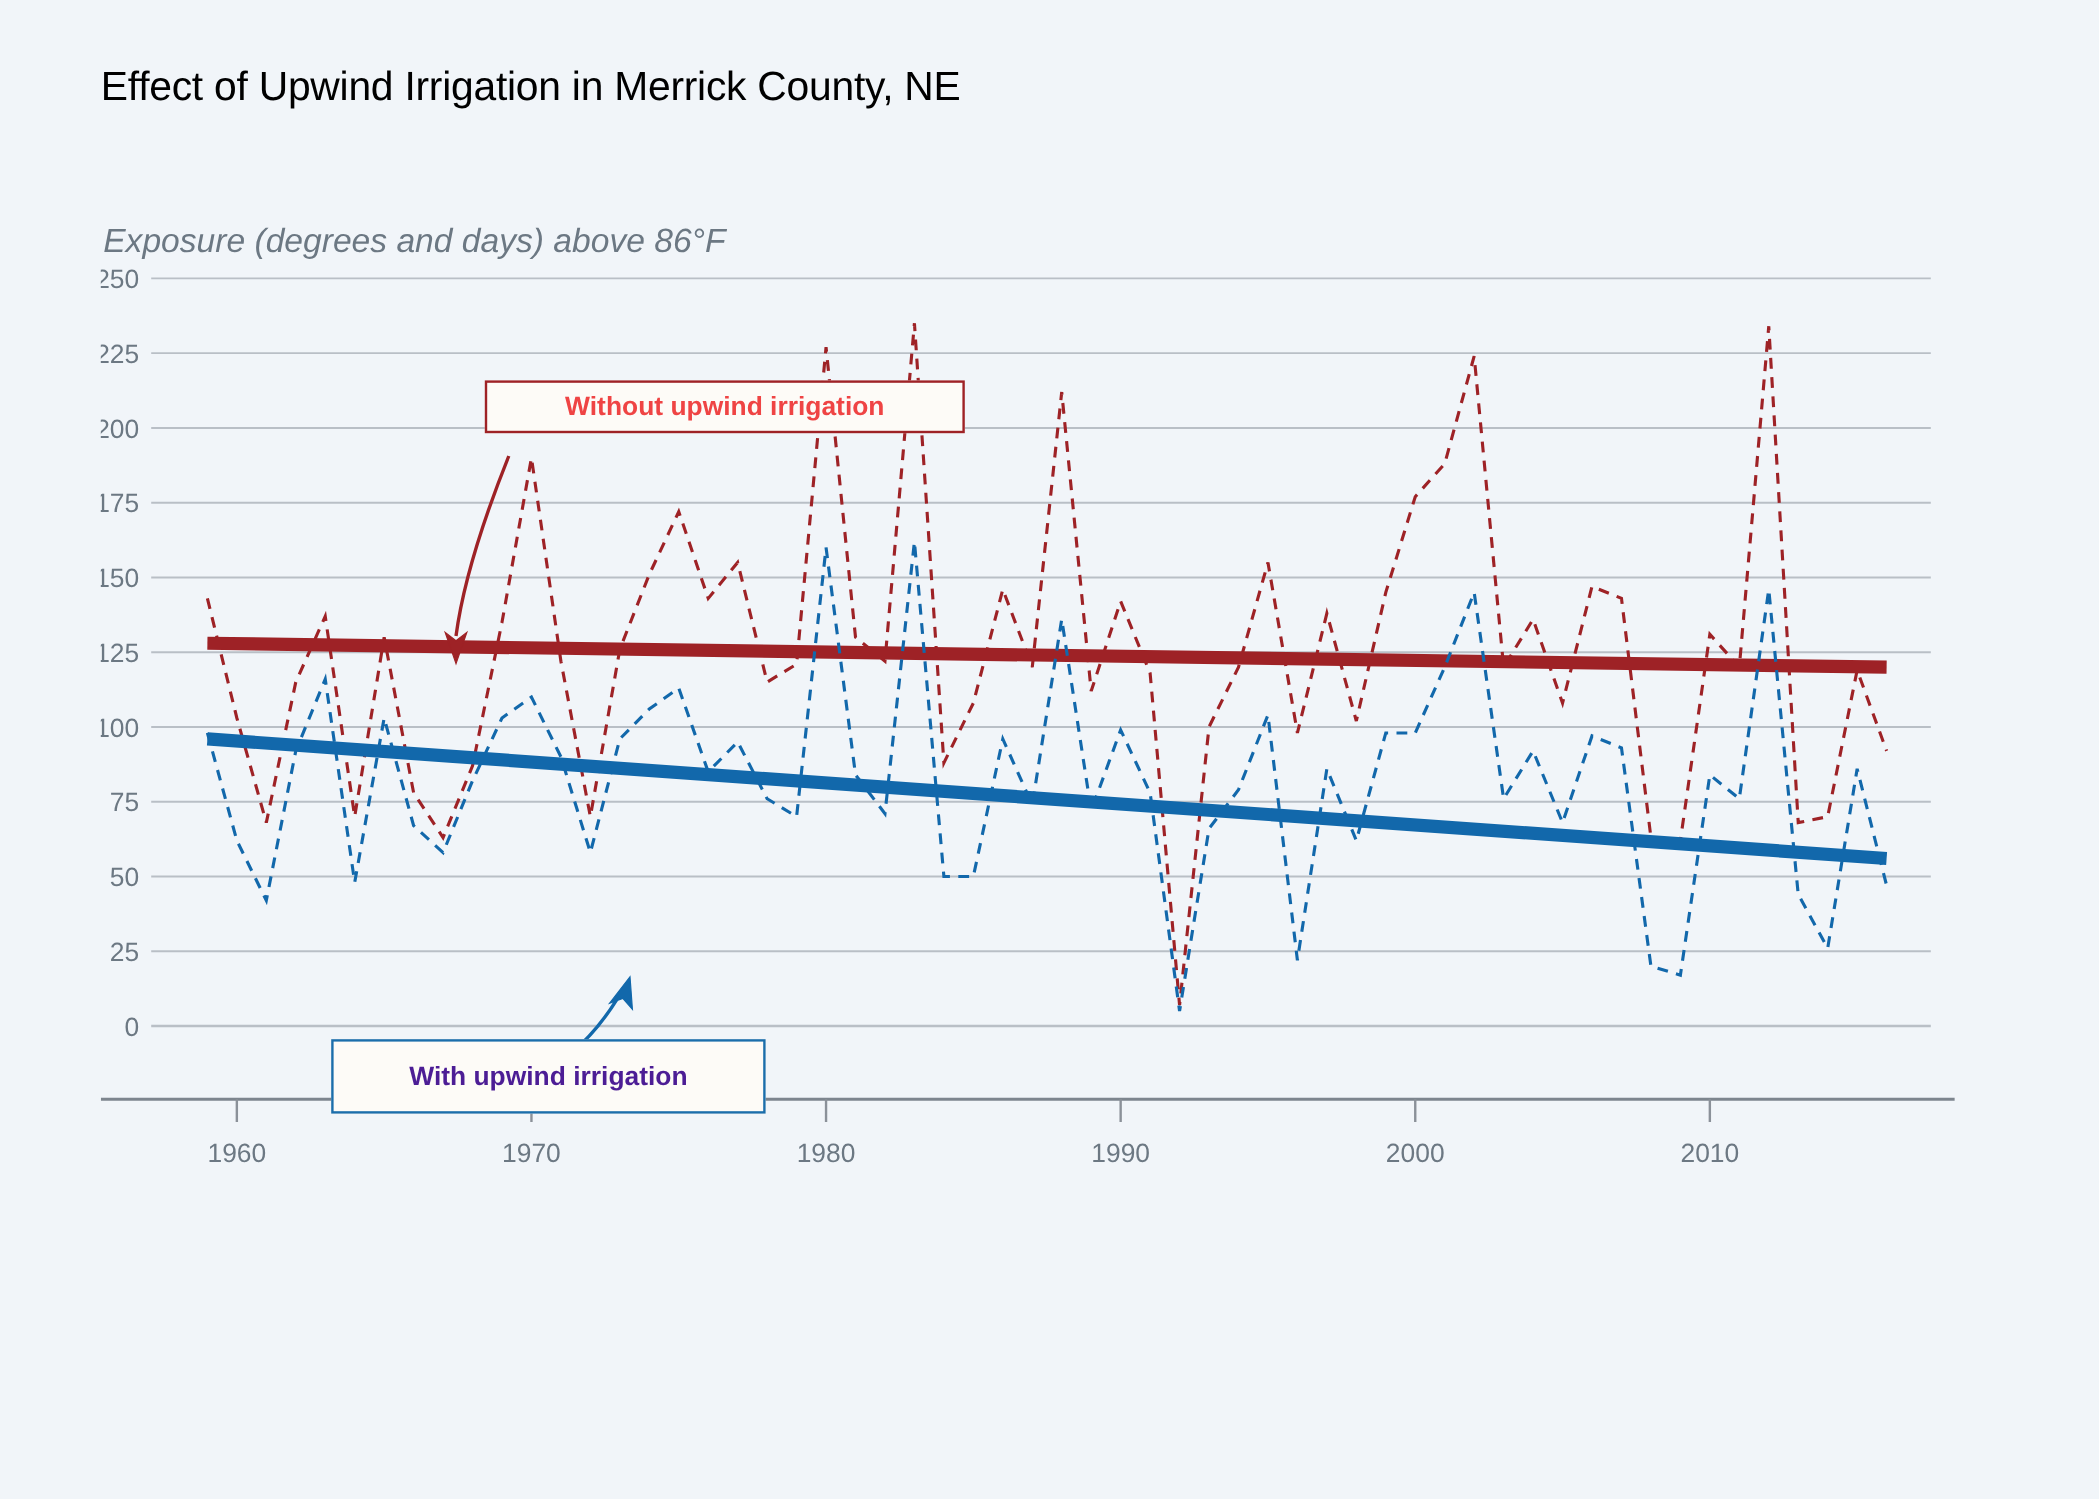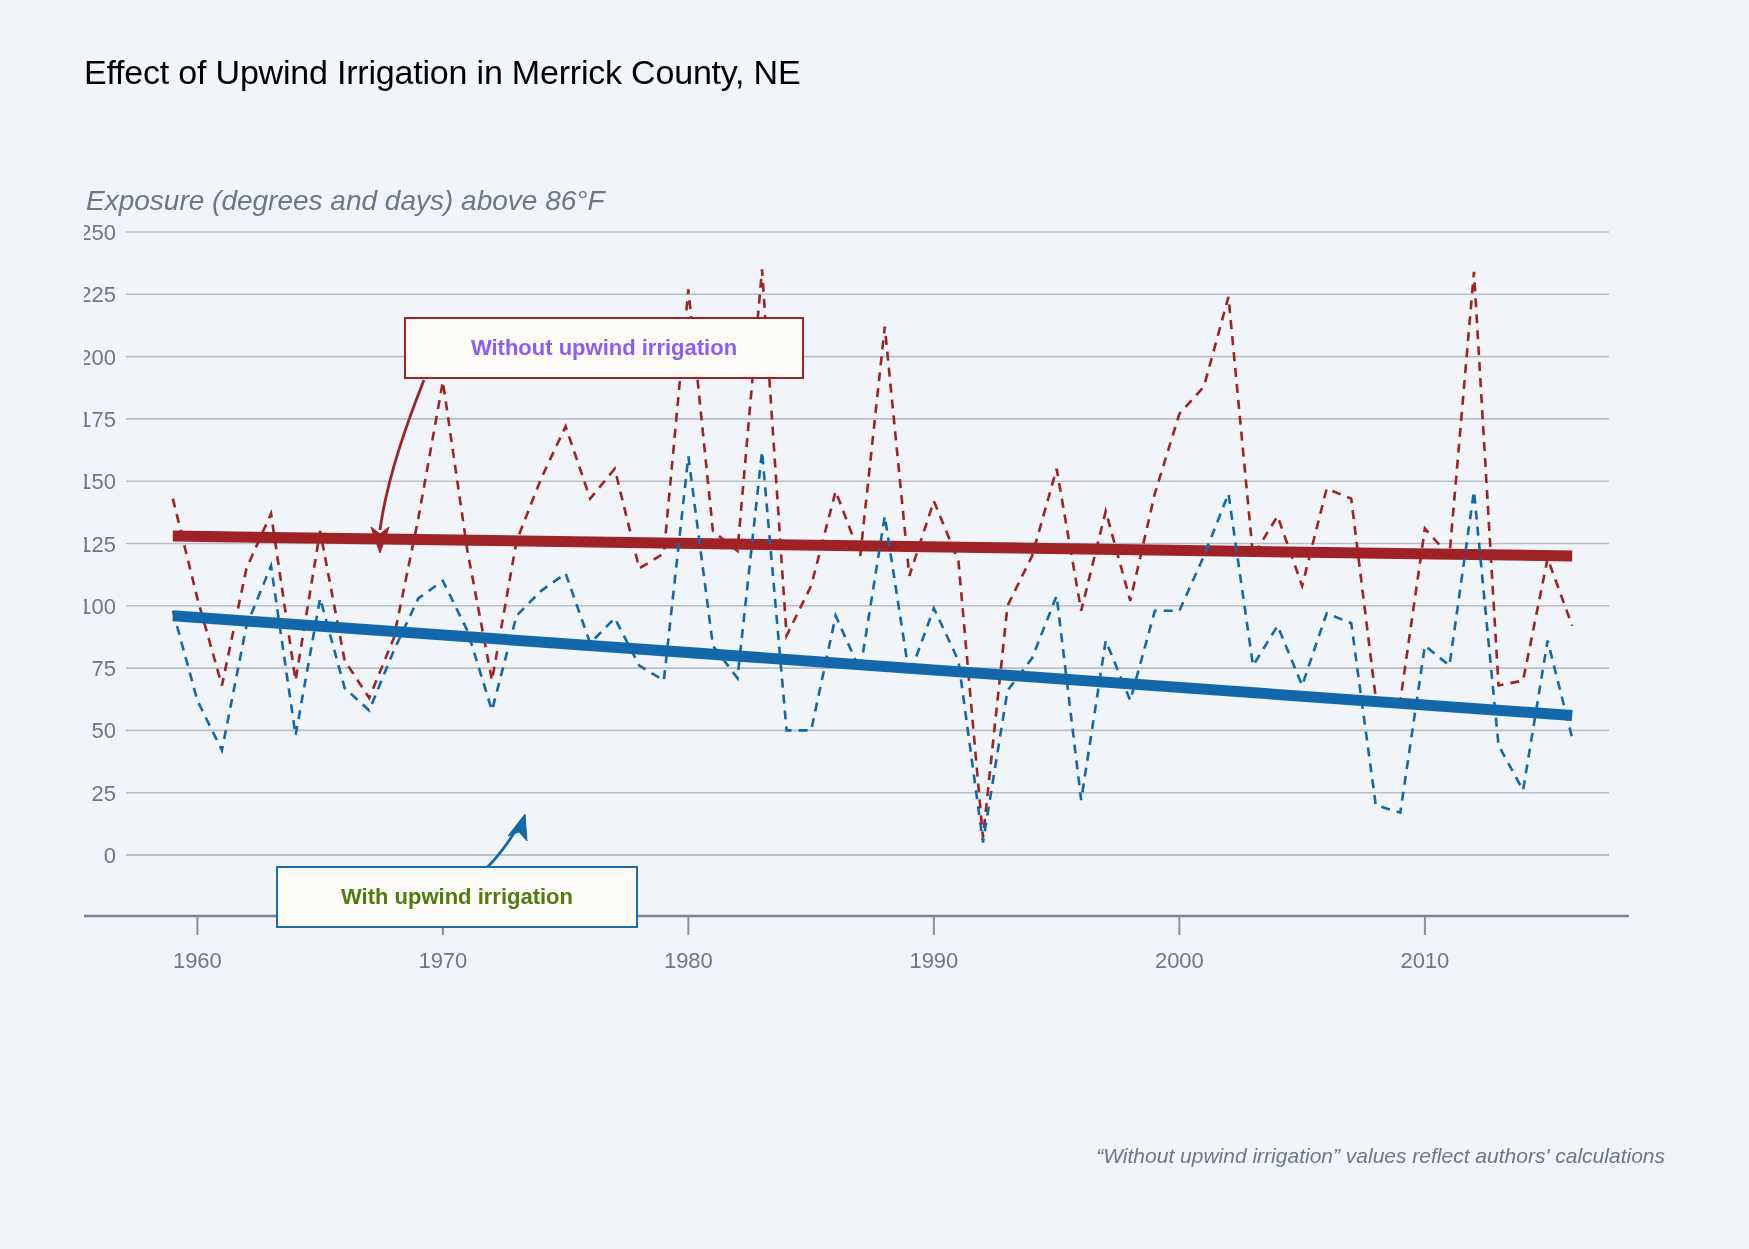--- a/index.html
+++ b/index.html
@@ -43,26 +43,26 @@
   }
   .lg-box{
     position:absolute;
     background:#fdfbf7;
     border:2.5px solid;
     display:flex;align-items:center;justify-content:center;
     font-size:22px;font-weight:700;
     box-sizing:border-box;
   }
   #legend-red{
-    left:404px;top:317px;width:400px;height:62px;
-    border-color:#9e2226;color:#8b5cf6;
+    left:404px;top:317px;width:400px;height:44px;
+    border-color:#9e2226;color:#ef4444;
   }
   #legend-blue{
     left:276px;top:866px;width:362px;height:62px;
-    border-color:#1b6eab;color:#4d7c0f;
+    border-color:#1b6eab;color:#4c1d95;
   }
 </style>
 </head>
 <body>
 
 <div id="title">Effect of Upwind Irrigation in Merrick County, NE</div>
 <div id="ylabel">Exposure (degrees and days) above 86°F</div>
 
 <div id="plot">
   <svg id="chart-svg" width="1545" height="800" viewBox="0 0 1545 800">
@@ -125,14 +125,13 @@
 </div>
 
 <div class="lg-box" id="legend-red">
   <span>Without upwind irrigation</span>
 </div>
 <div class="lg-box" id="legend-blue">
   <span>With upwind irrigation</span>
 </div>
 
 <div id="footnote">
-  <div>“Without upwind irrigation” values reflect authors' calculations</div>
 </div>
 
 </body></html>

